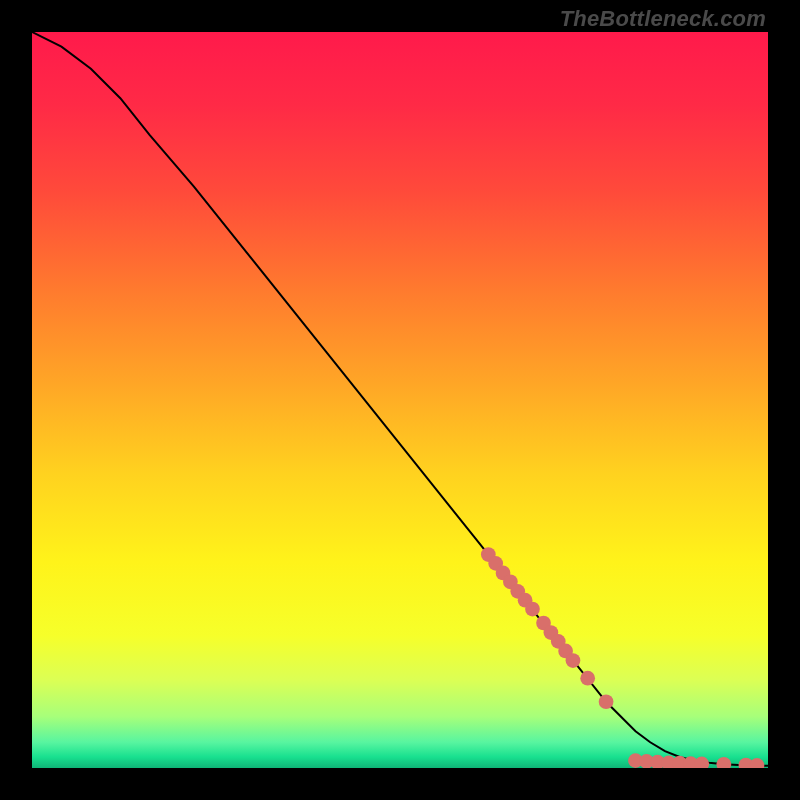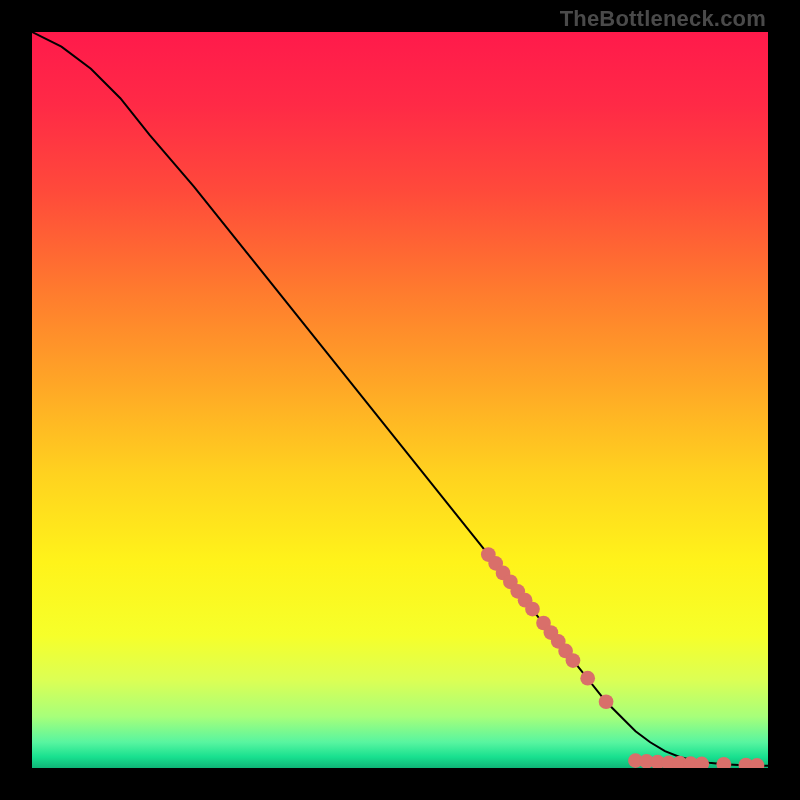--- a/index.html
+++ b/index.html
@@ -1,17 +1,17 @@
 <!DOCTYPE html>
 <html><head>
 <meta charset="utf-8">
 <style>
   * { margin: 0; padding: 0; box-sizing: border-box; }
   html, body { width: 800px; height: 800px; overflow: hidden; background: #000; }
-  .stage { position: relative; width: 800px; height: 800px; background: #000; }
+  .stage { position: relative; width: 800px; height: 800px; background: #000; font-style: italic; }
   .plot-area {
     position: absolute;
     left: 32px;
     top: 32px;
     width: 736px;
     height: 736px;
   }
   .gradient-bg {
     position: absolute;
     left: 0; top: 0; width: 100%; height: 100%;

